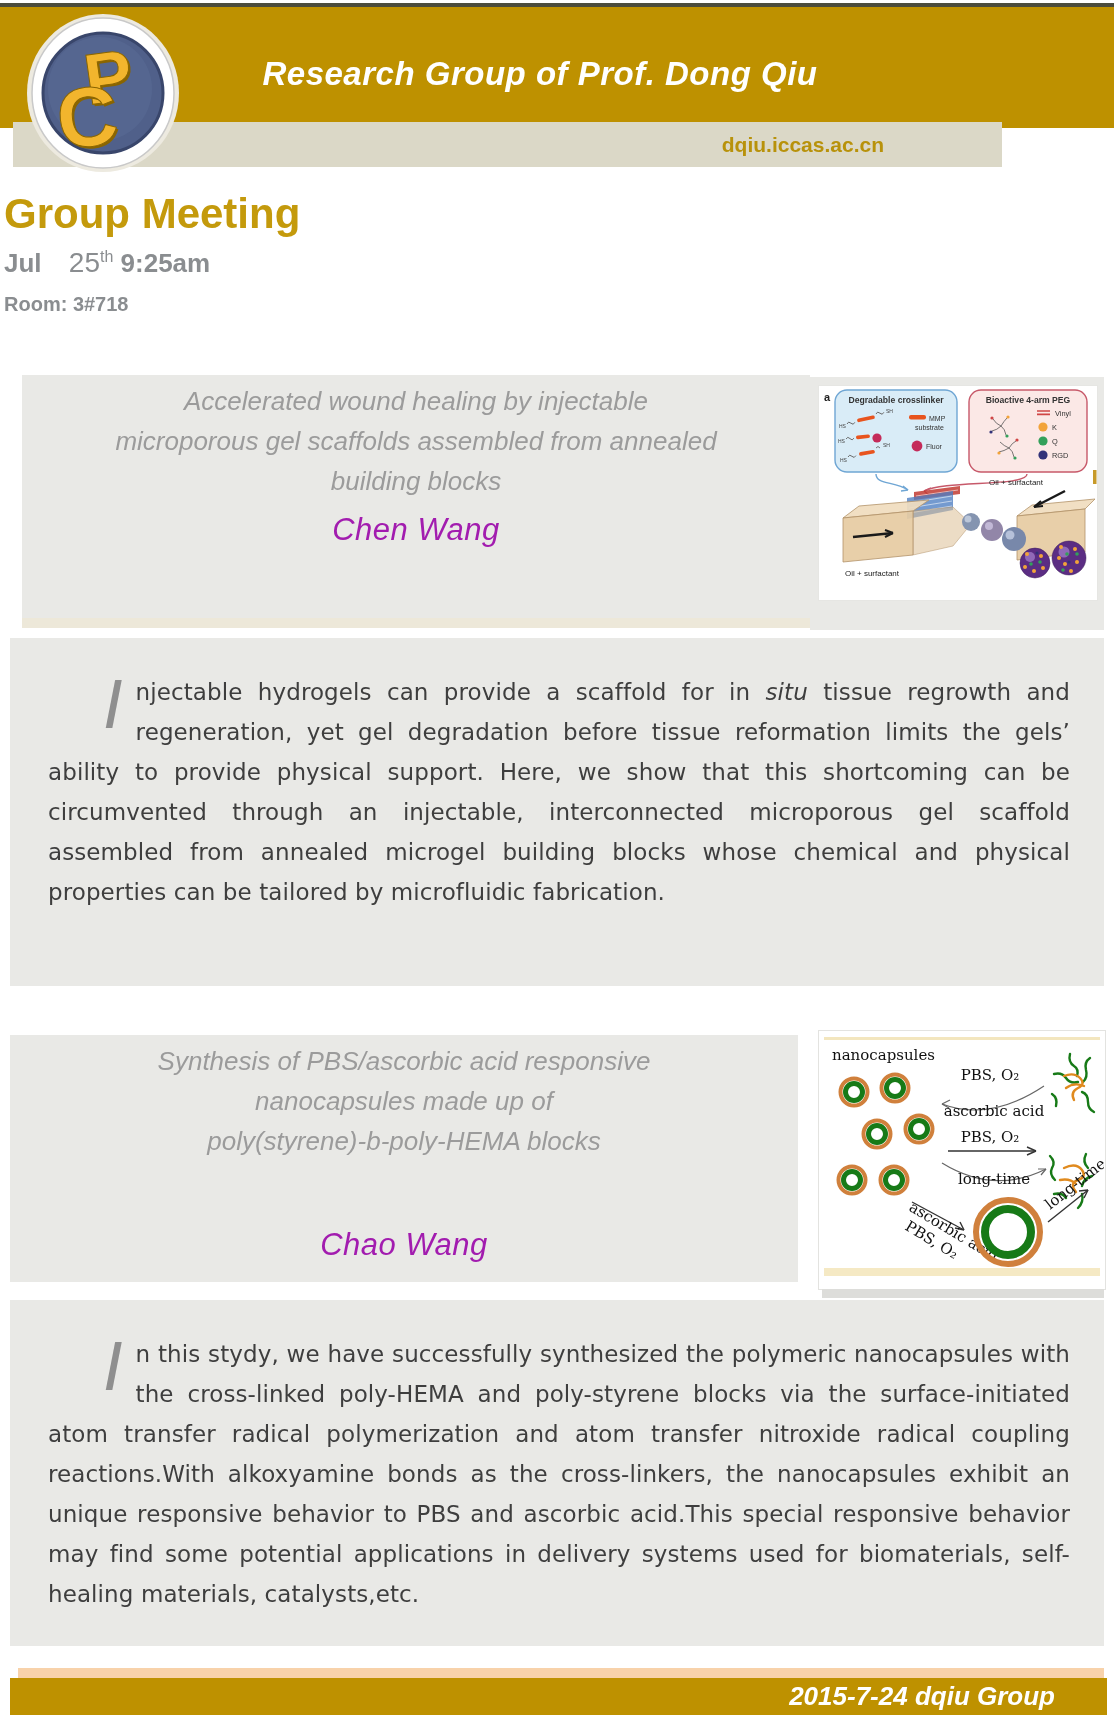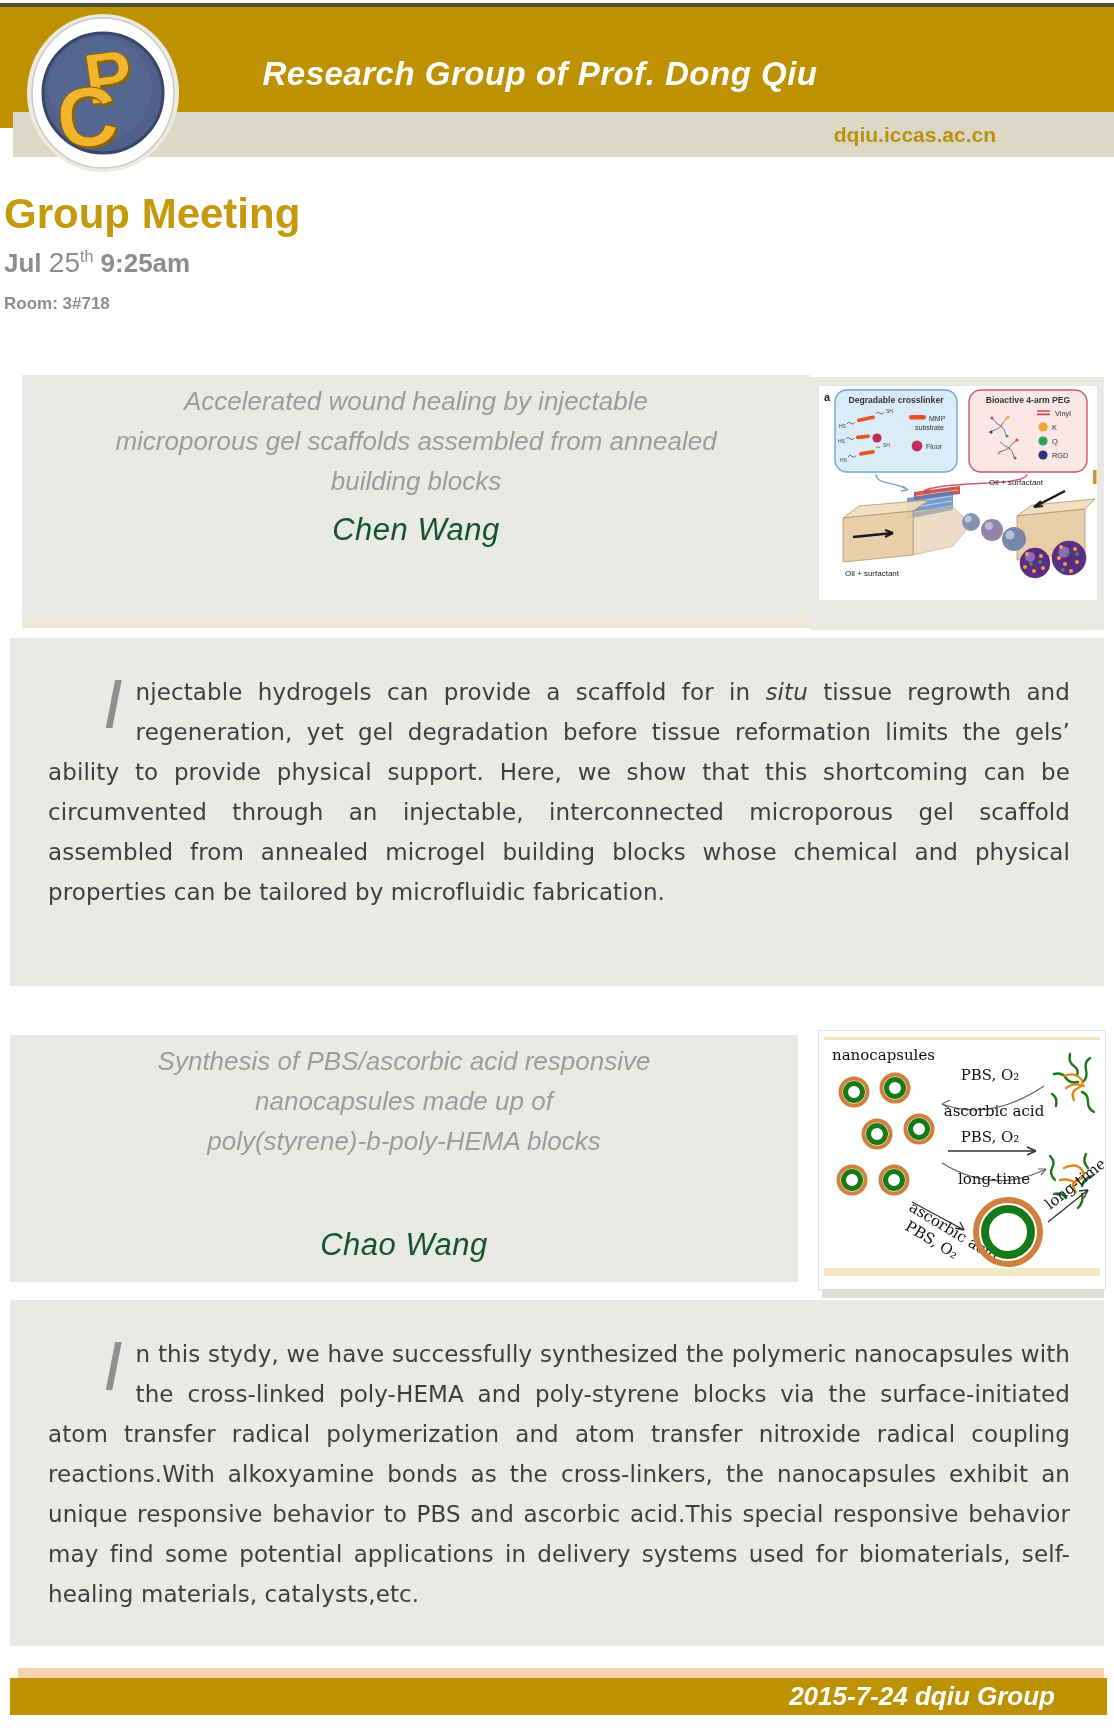--- a/index.html
+++ b/index.html
@@ -4,39 +4,39 @@
 <style>
   html,body{margin:0;padding:0;background:#fff;}
   #page{position:relative;width:1114px;height:1733px;background:#fff;overflow:hidden;
         font-family:"Liberation Sans",sans-serif;}
   .abs{position:absolute;}
   
   .strip-dark{top:3px;left:0;width:1114px;height:4px;background:#4B4B3C;}
   .band-gold{top:7px;left:0;width:1114px;height:121px;background:#BE9100;}
   .header-title{top:55px;left:0;width:1080px;text-align:center;color:#fff;
       font-size:33px;font-weight:bold;font-style:italic;letter-spacing:0.5px;}
-  .band-beige{top:112px;left:13px;width:1101px;height:45px;background:#DBD8C7;}
+  .band-beige{top:122px;left:13px;width:989px;height:45px;background:#DBD8C7;}
   .website{width:100%;text-align:right;line-height:45px;padding-right:118px;box-sizing:border-box;
       color:#B8920B;font-size:21px;font-weight:bold;}
   .logo{top:13px;left:26px;width:154px;height:160px;}
   
   .meeting{top:190px;left:4px;width:965px;text-align:left;}
   .meeting-title{font-size:42px;line-height:48px;font-weight:bold;color:#C49A0C;margin:0 0 8px 0;}
   .date-line{font-size:26px;line-height:34px;color:#8A8D90;font-weight:bold;}
-  .date-day{font-weight:normal;font-size:28px;}
+  .date-day{font-weight:normal;font-size:28px;margin-left:20px;}
   .date-sup{font-size:16px;font-weight:normal;position:relative;top:-10px;}
-  .room-line{font-size:17px;line-height:34px;color:#8A8D90;font-weight:bold;margin-top:3px;}
+  .room-line{font-size:20px;line-height:34px;color:#8A8D90;font-weight:bold;margin-top:3px;}
   
   .panel{background:#E9E9E6;}
   .panel1{top:375px;left:22px;width:788px;height:253px;}
   .panel2{top:1035px;left:10px;width:788px;height:247px;}
   .panel-title{font-style:italic;color:#9B9B9B;font-size:26px;line-height:40px;
       text-align:center;padding-top:6px;}
   .panel-title span{display:block;}
-  .speaker{position:absolute;width:100%;text-align:center;font-style:italic;color:#14532d;
+  .speaker{position:absolute;width:100%;text-align:center;font-style:italic;color:#a21caf;
       font-size:31px;letter-spacing:0.5px;}
   .speaker1{top:137px;} .speaker2{top:192px;}
   .panel1-strip{position:absolute;bottom:0;left:0;width:100%;height:10px;background:#EDE8D9;}
   
   .fig1-card{top:377px;left:810px;width:294px;height:253px;background:#E9E9E6;}
   .fig1-white{position:absolute;top:8px;left:8px;width:278px;height:214px;background:#fff;
       border:1px solid #E6E6E3;box-sizing:content-box;}
   .fig2-card{top:1030px;left:818px;width:286px;height:258px;background:#fff;border:1px solid #E3E3E0;}
   .fig2-shadow{top:1289px;left:822px;width:282px;height:9px;background:#DDDDDA;}
   

